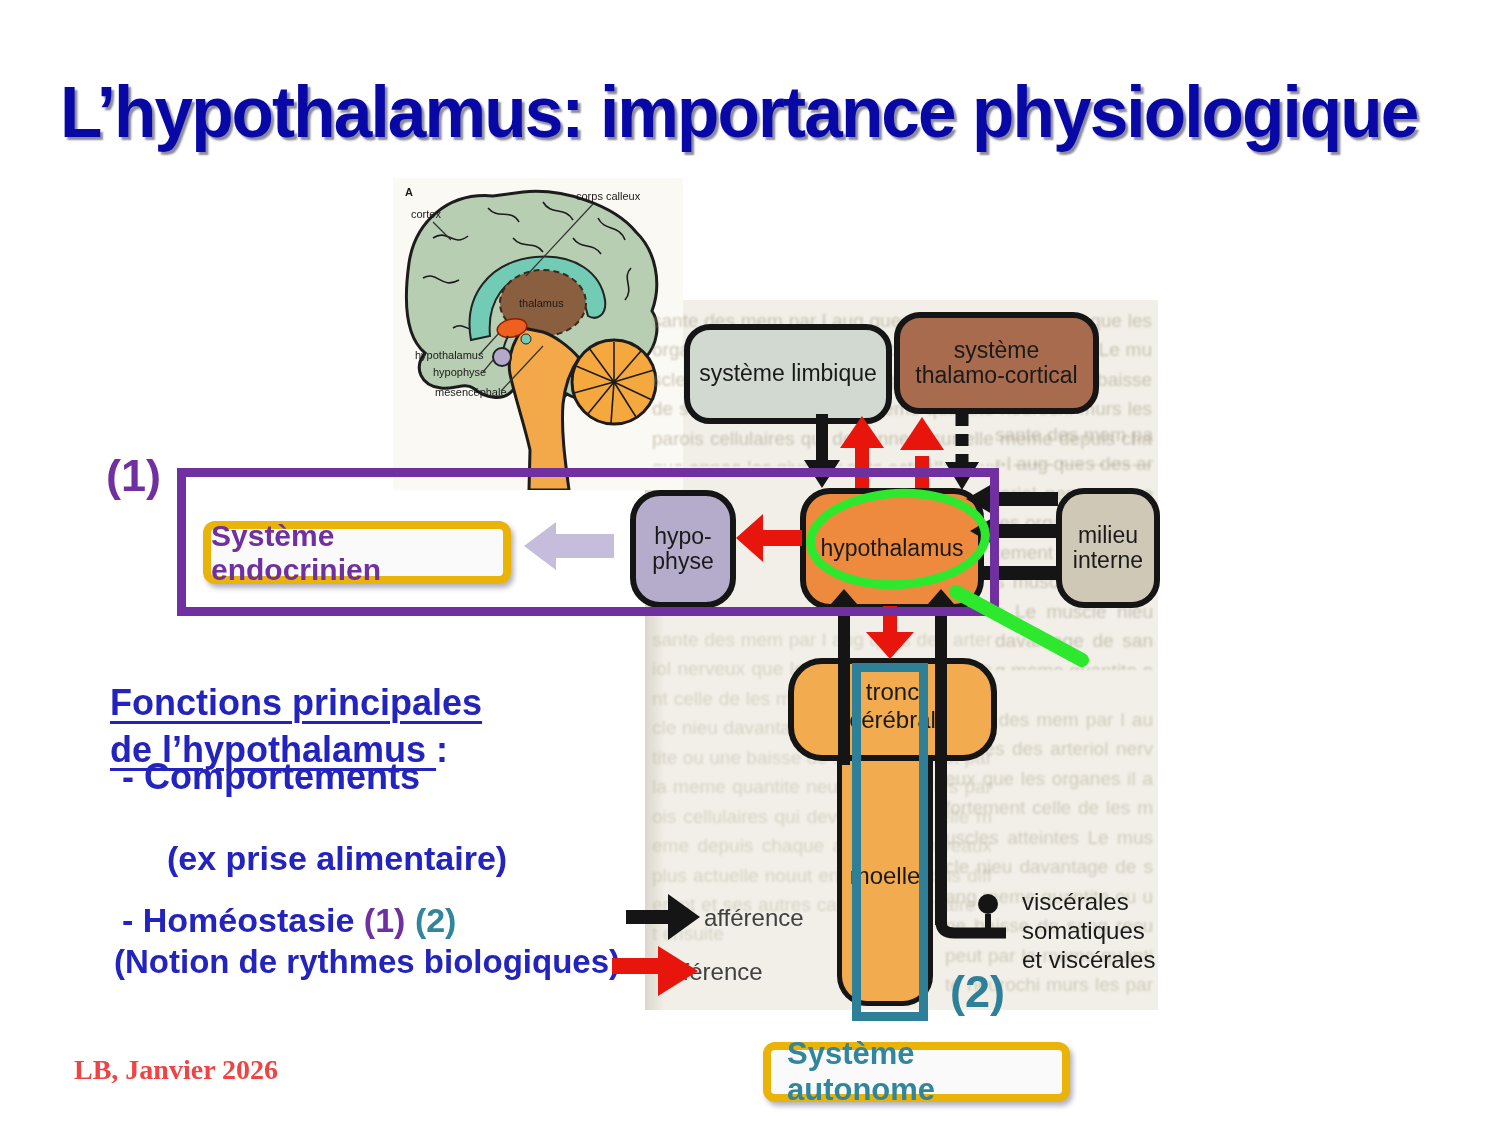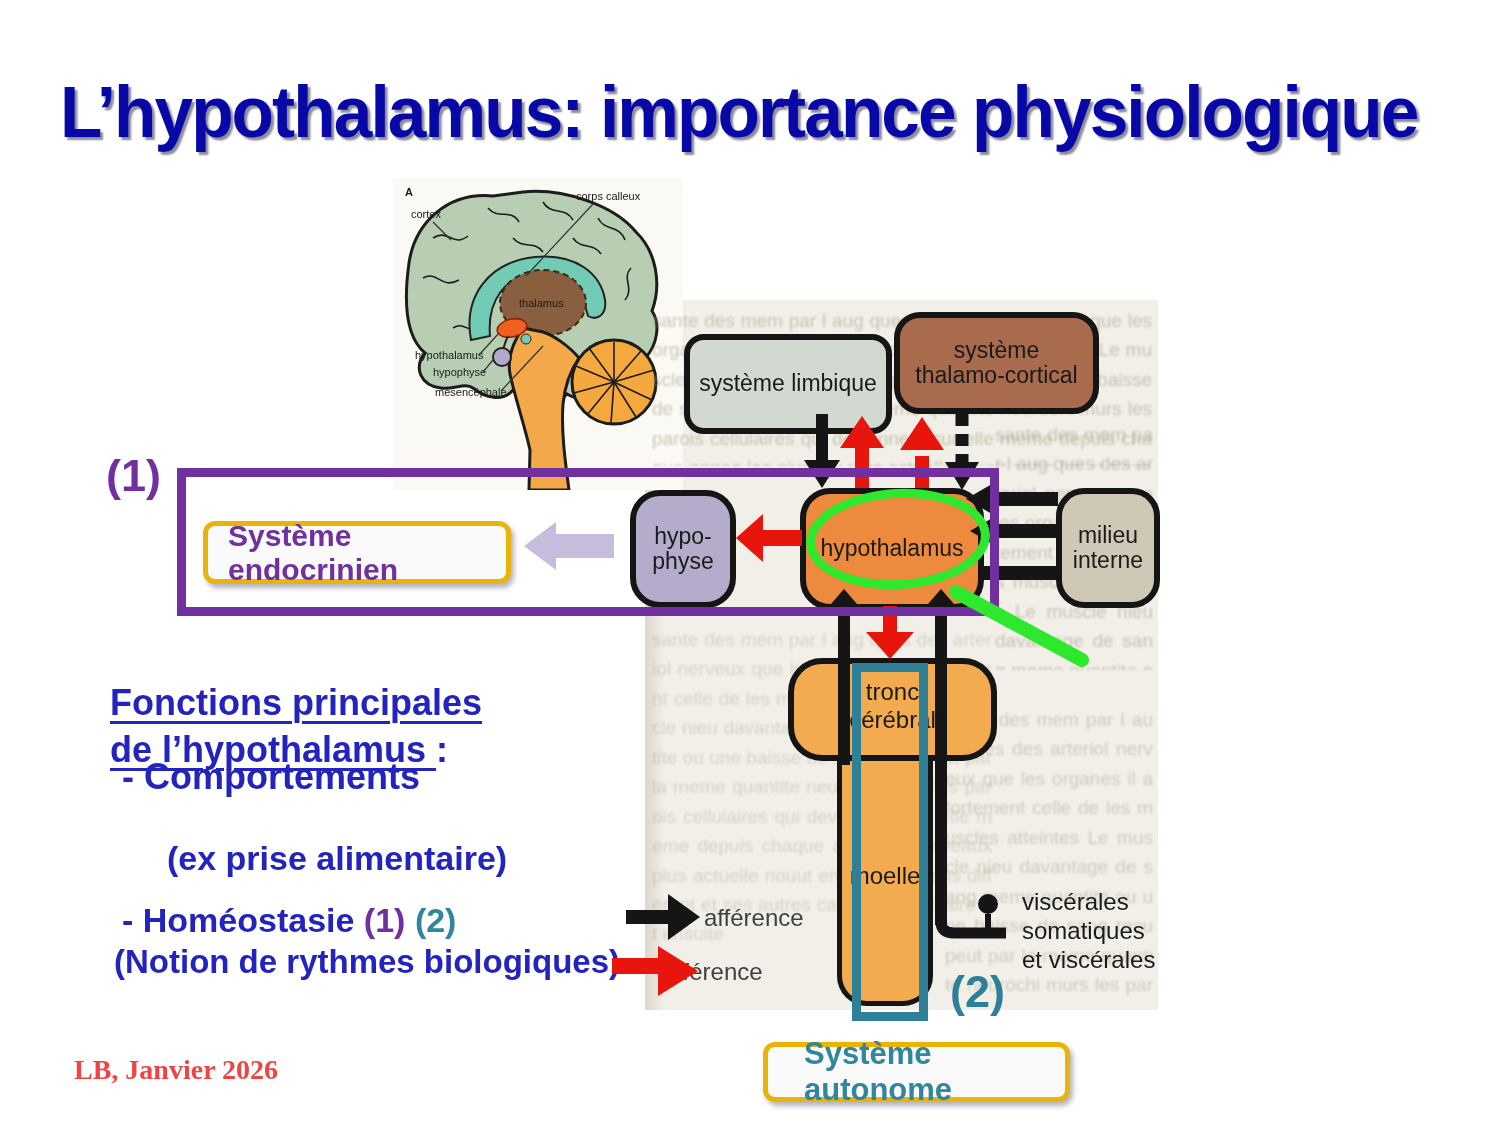--- a/index.html
+++ b/index.html
@@ -21,21 +21,21 @@
   #brain-scan{left:393px;top:178px;width:290px;height:312px;background:#fbf9f4;}
   #page-scan{left:645px;top:300px;width:513px;height:710px;background:#f1efe8;
     background-image:linear-gradient(90deg,rgba(180,170,150,.35),rgba(0,0,0,0) 20px);}
   .ghost{color:#a79d86;opacity:.55;filter:blur(1.1px);font-size:19px;line-height:1.55;
     text-align:justify;overflow:hidden;word-break:break-all;}
 
   
   .scanbox{box-sizing:border-box;border:6px solid #151515;border-radius:26px;
     display:flex;flex-direction:column;align-items:center;justify-content:center;
     font-size:23px;color:#1a1a1a;text-align:center;line-height:1.1;z-index:3;}
-  #box-limbique{left:684px;top:334px;width:208px;height:100px;background:#d2d9d1;border-radius:20px;}
+  #box-limbique{left:684px;top:324px;width:208px;height:100px;background:#d2d9d1;}
   #box-thalamo{left:894px;top:312px;width:205px;height:102px;background:#a96b4d;}
   #box-hypophyse{left:630px;top:490px;width:106px;height:118px;background:#b5accc;border-radius:30px;}
   #box-hypothalamus{left:800px;top:488px;width:184px;height:122px;background:#ee8a3d;border-radius:30px;}
   #box-milieu{left:1056px;top:488px;width:104px;height:120px;background:#d0c8b6;border-radius:28px;}
   #box-tronc{left:788px;top:658px;width:209px;height:103px;background:#f2ab4e;border-radius:34px;border-width:6px;}
   #col-moelle{left:837px;top:736px;width:96px;height:270px;background:#f2ab4e;
     border:5px solid #151515;border-top:none;border-radius:0 0 30px 30px;box-sizing:border-box;z-index:2;}
   #label-tronc{left:800px;top:678px;width:185px;text-align:center;font-size:24px;color:#1a1a1a;line-height:1.15;z-index:3;}
   #label-moelle{left:837px;top:862px;width:96px;text-align:center;font-size:24px;color:#1a1a1a;z-index:3;}
   #nerve-label{left:1022px;top:888px;font-size:24px;color:#1a1a1a;line-height:1.2;z-index:3;}
@@ -53,23 +53,23 @@
     box-sizing:border-box;z-index:6;}
   #teal-frame{left:852px;top:663px;width:76px;height:358px;border:9px solid #2e8098;
     box-sizing:border-box;z-index:6;}
   #integrator{left:1068px;top:608px;width:300px;height:86px;background:#c96a1d;
     border:10px solid #2ee82e;border-radius:50%;box-sizing:border-box;z-index:8;
     display:flex;align-items:center;justify-content:center;
     box-shadow:6px 7px 7px rgba(0,0,0,.45);}
   #integrator span{font-size:34px;font-weight:bold;color:#25e03e;text-shadow:1px 1px 1px rgba(0,60,0,.6);}
 
   
-  .callout{box-sizing:border-box;background:#fafafa;border:5px solid #eab308;border-radius:12px;
+  .callout{box-sizing:border-box;background:#fafafa;border:8px solid #eab308;border-radius:12px;
     display:flex;align-items:center;justify-content:center;z-index:7;
-    box-shadow:3px 4px 5px rgba(90,90,120,.45);padding-left:20px;}
+    box-shadow:3px 4px 5px rgba(90,90,120,.45);}
   #endocrine-box{left:203px;top:521px;width:308px;height:63px;}
   #endocrine-box span{font-size:30px;font-weight:bold;color:#7030a0;}
   #autonomic-box{left:763px;top:1042px;width:307px;height:60px;z-index:8;}
   #autonomic-box span{font-size:31px;font-weight:bold;color:#31859c;margin-left:16px;}
 
   
   .ref{font-weight:bold;font-size:45px;z-index:7;}
   #ref1{left:106px;top:450px;color:#7030a0;}
   #ref2{left:950px;top:966px;color:#2e8098;z-index:8;}
 

